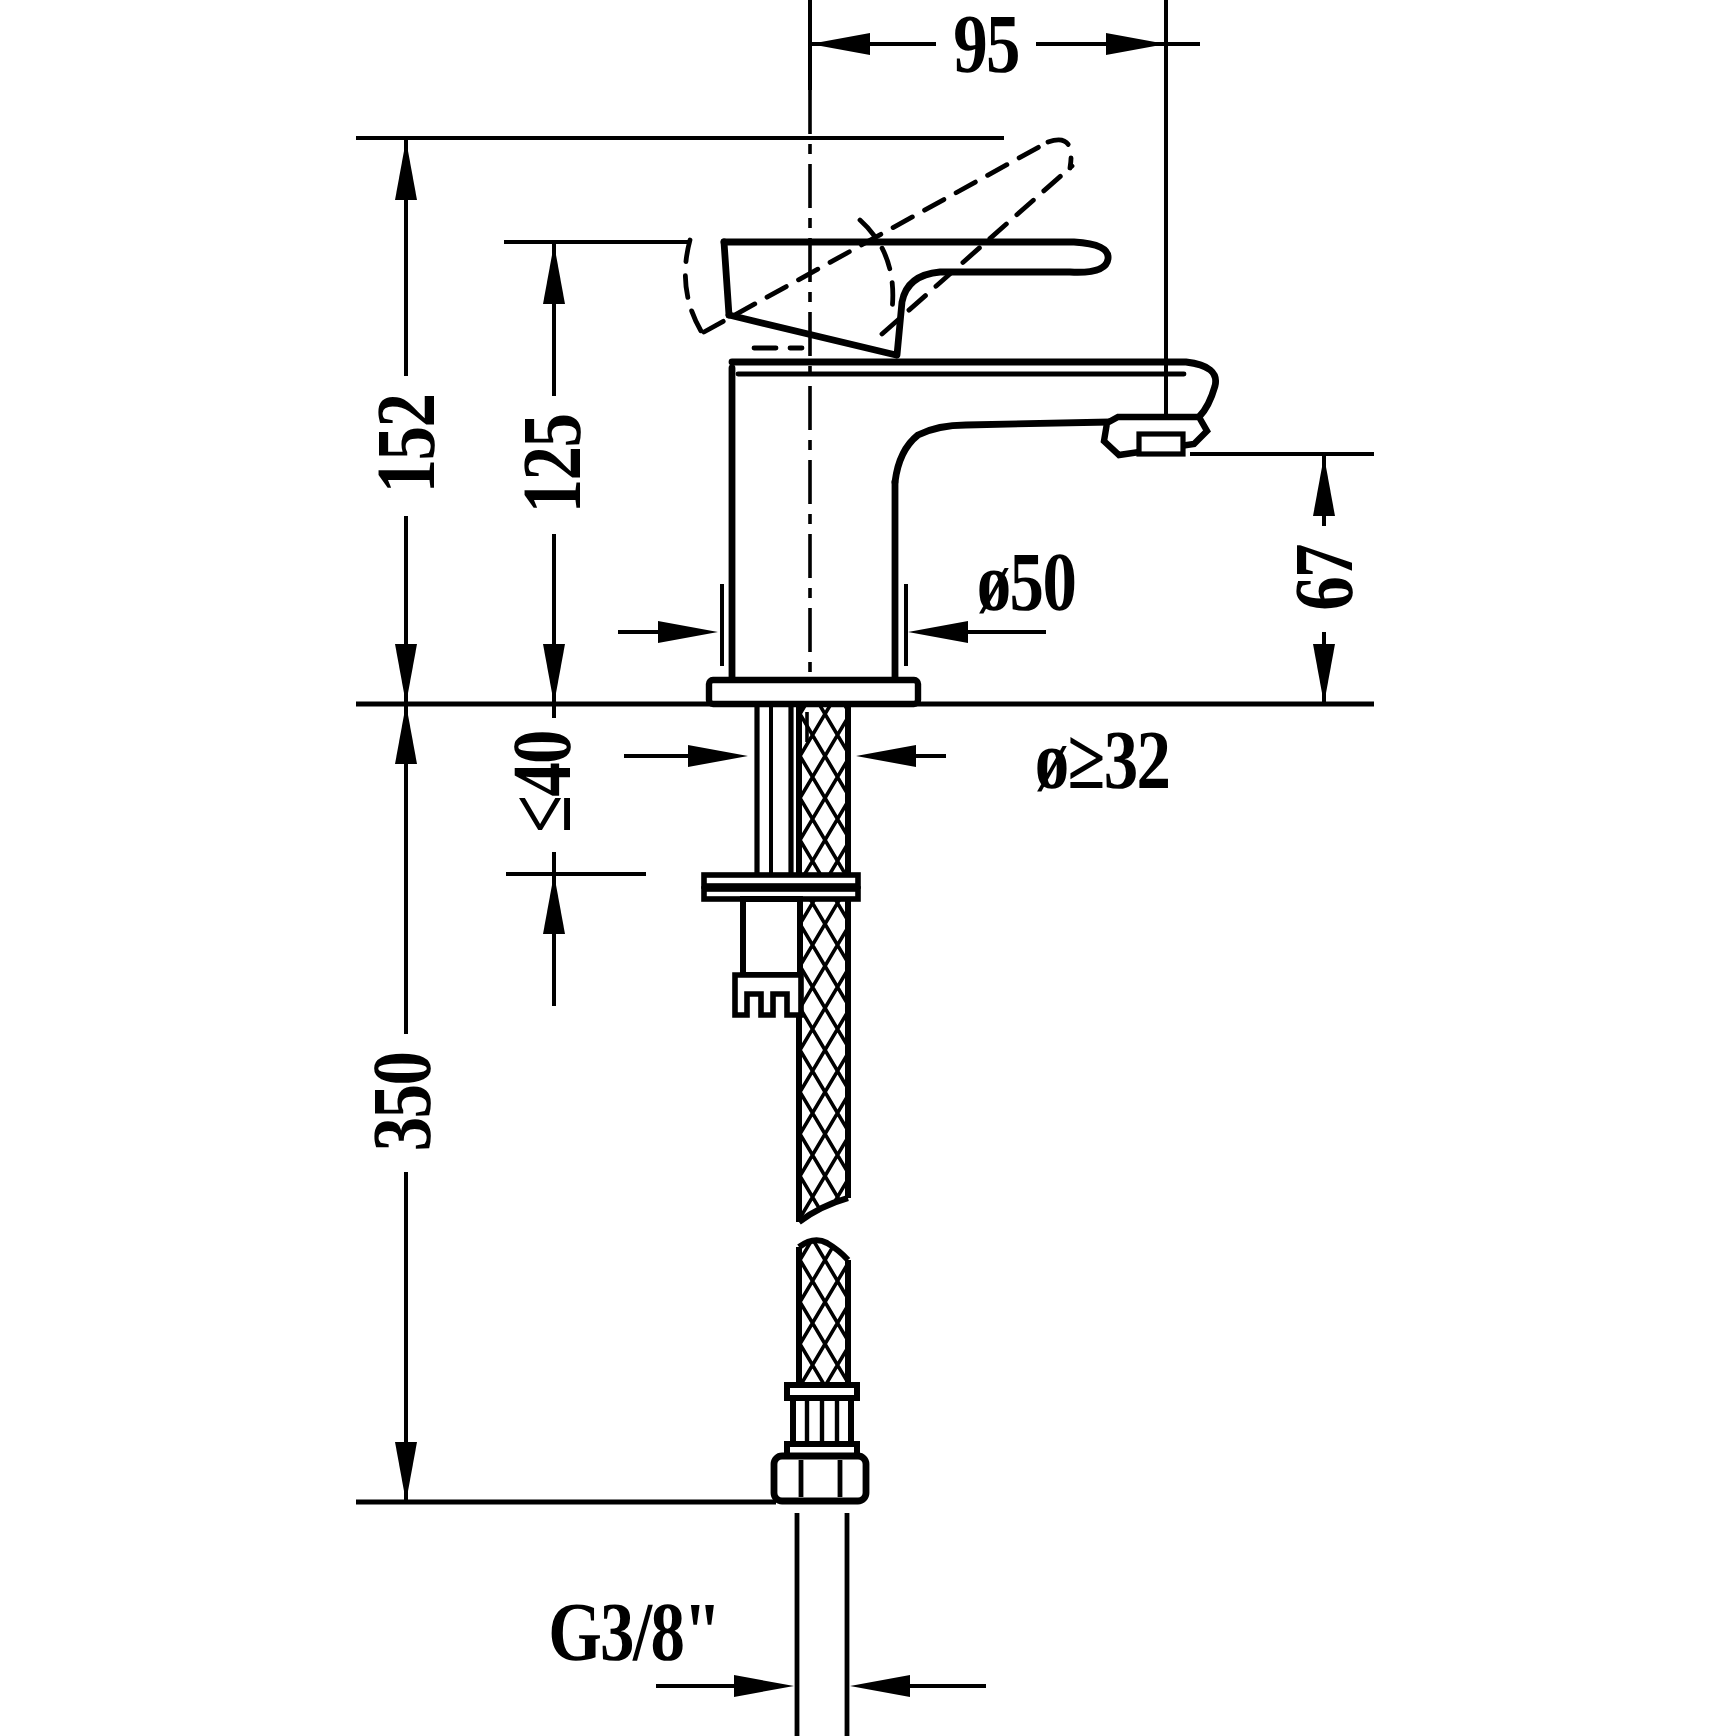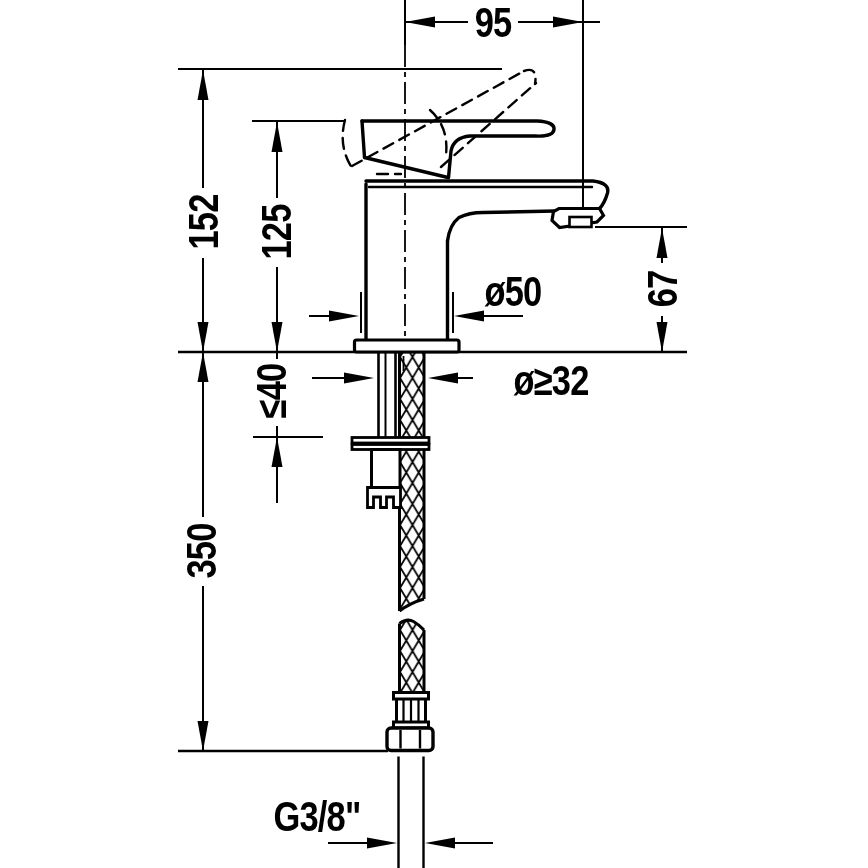--- a/index.html
+++ b/index.html
@@ -1,18 +1,18 @@
 <!DOCTYPE html>
 <html><head>
 <meta charset="utf-8">
 <style>
   html,body{margin:0;padding:0;background:#fff;}
   .stage{
     position:relative;width:793px;height:868px;background:#ffffff;
-    overflow:hidden;font-family:Liberation Sans, sans-serif;
+    overflow:hidden;font-family:Liberation Serif, serif;
   }
   .stage svg{position:absolute;left:0;top:0;}
   .lbl{
     position:absolute;color:#000;font-weight:bold;font-size:42px;
     letter-spacing:-1px;white-space:nowrap;line-height:1;
     transform:translate(-50%,-50%) scaleX(0.82);
     transform-origin:center;
   }
   .lbl.vert{transform:translate(-50%,-50%) rotate(-90deg) scaleX(0.82);}
 </style>

